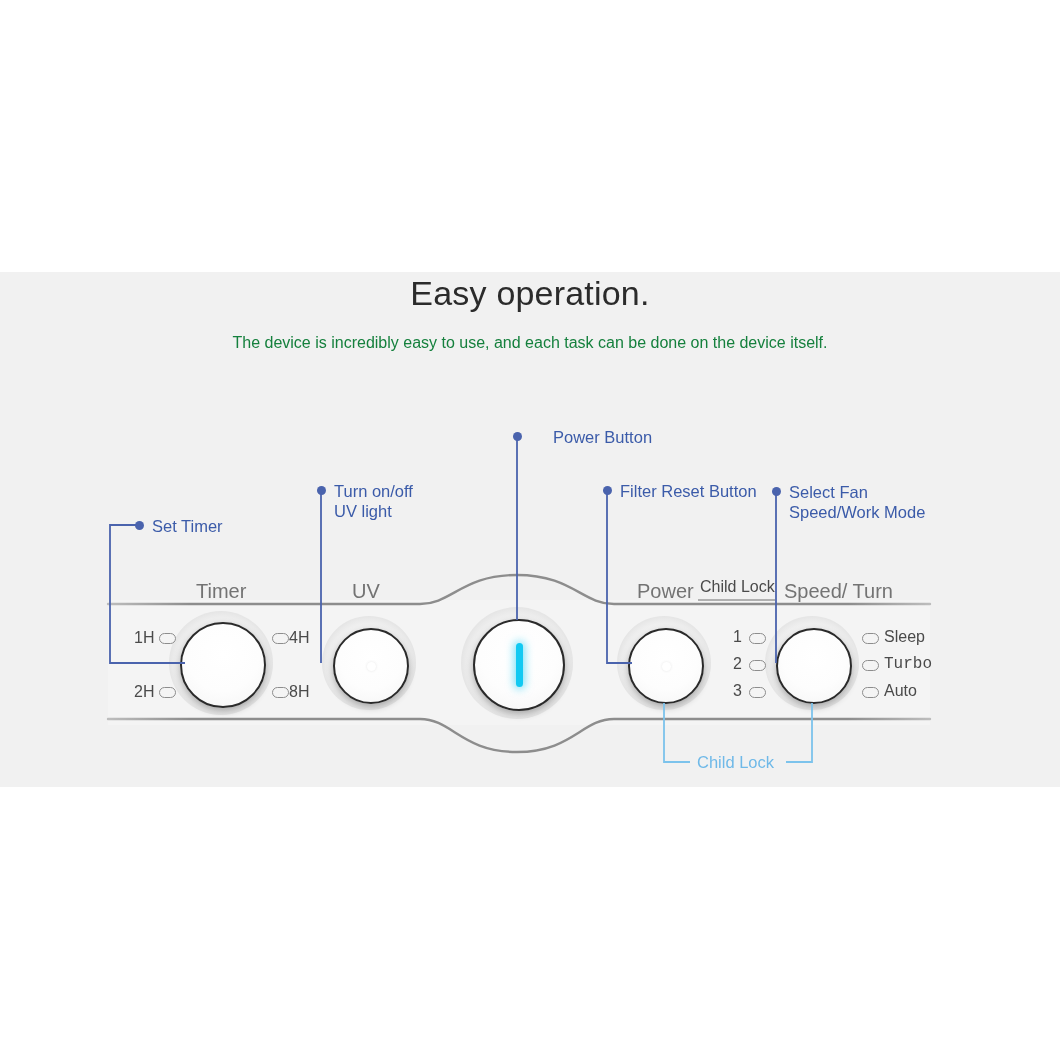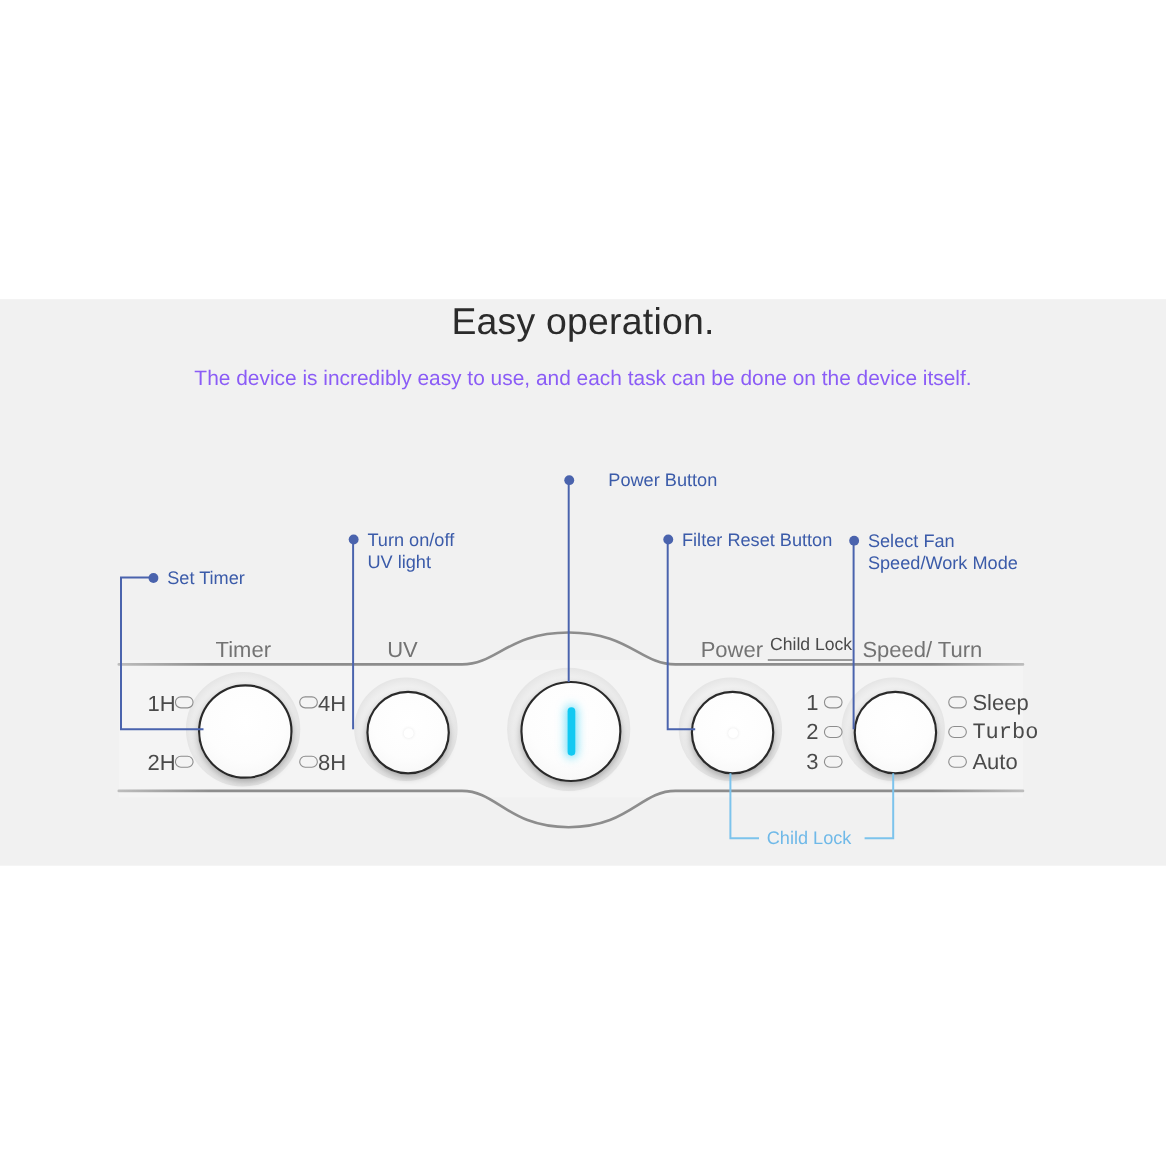--- a/index.html
+++ b/index.html
@@ -19,33 +19,33 @@
 
   
   .headline{
     position:absolute;left:0;top:274px;width:1060px;
     text-align:center;
     font-size:34px;color:#2b2b2b;font-weight:400;letter-spacing:0.2px;
   }
   .subhead{
     position:absolute;left:0;top:334px;width:1060px;
     text-align:center;
-    font-size:19px;color:#8b5cf6;font-weight:400;
+    font-size:16px;color:#15803d;font-weight:400;
   }
 
   
   .panel{position:absolute;left:0;top:0;width:1060px;height:1060px;pointer-events:none;}
   .panel svg{position:absolute;left:0;top:0;}
 
   
   .plabel{
     position:absolute;color:#737373;font-weight:400;white-space:nowrap;
   }
   .plabel.big{font-size:20px;}
-  .plabel.tiny{font-size:20px;color:#4a4a4a;}
+  .plabel.tiny{font-size:16px;color:#4a4a4a;}
   .childlock-tag{
     position:absolute;font-size:16px;color:#4a4a4a;white-space:nowrap;
   }
 
   
   .knob{
     position:absolute;border-radius:50%;
     background:
       radial-gradient(circle at 50% 38%, #ffffff 0%, #fdfdfd 55%, #f4f4f4 100%);
     border:2.5px solid #2a2a2a;

